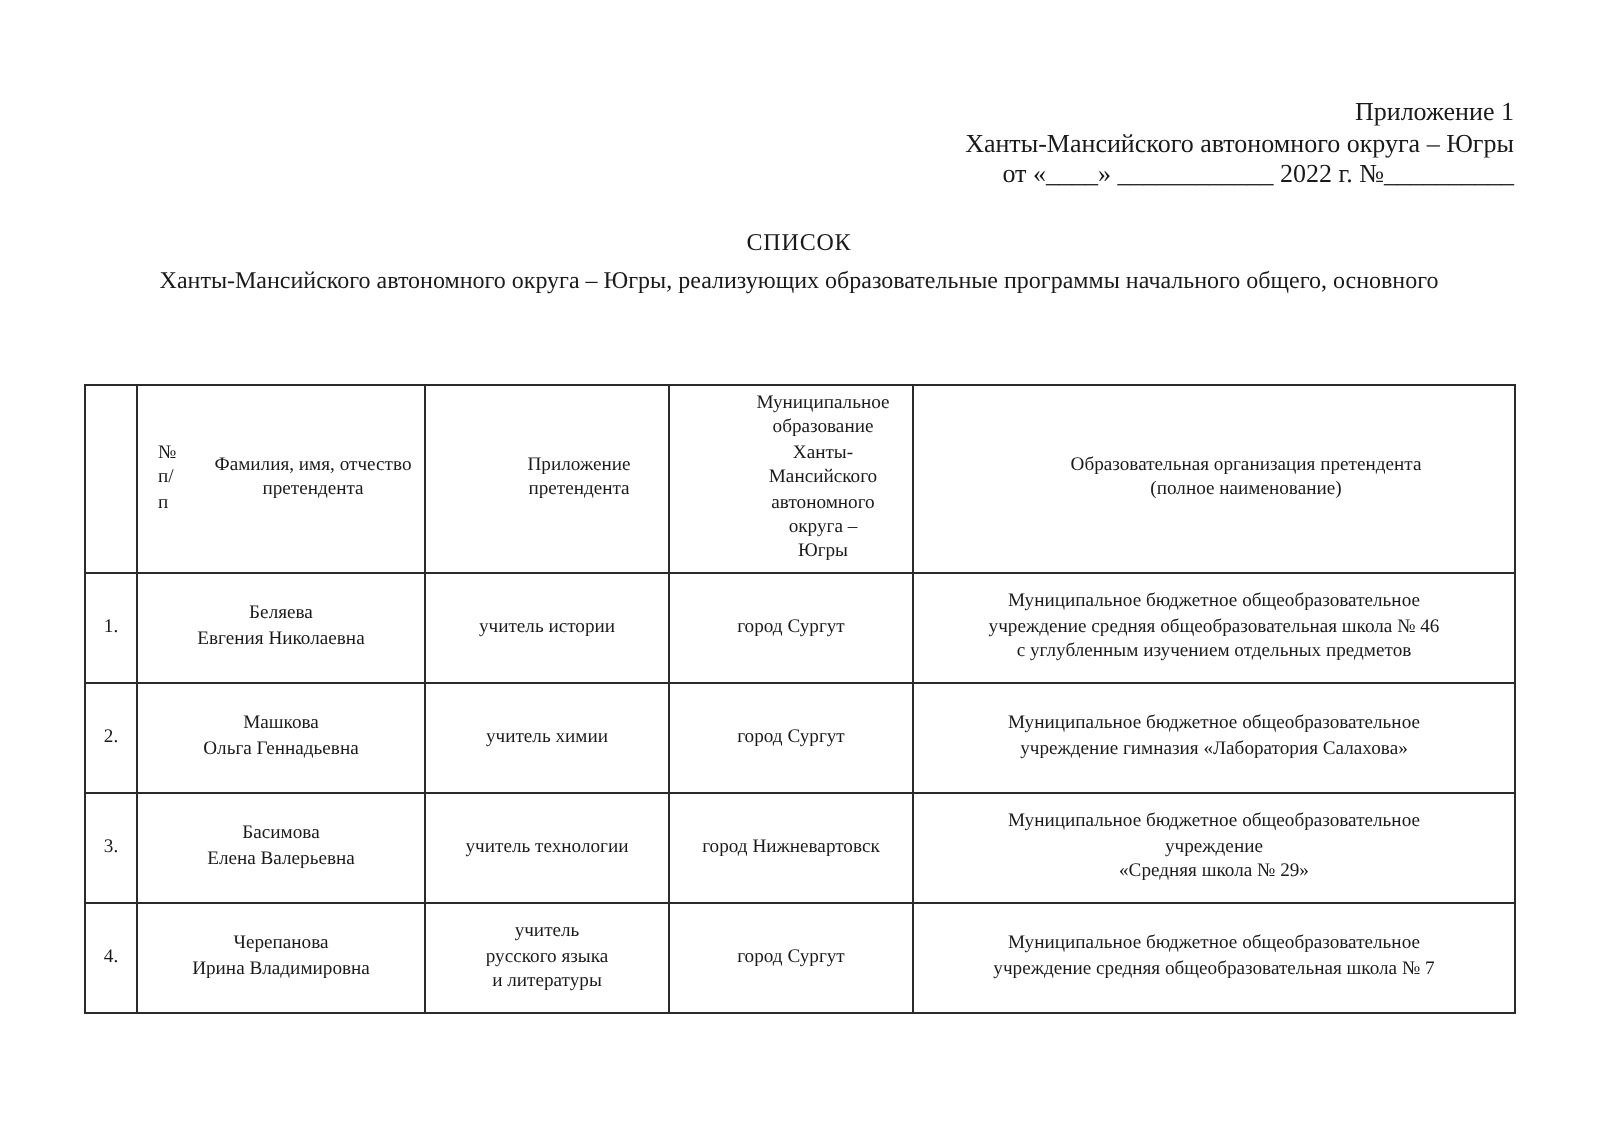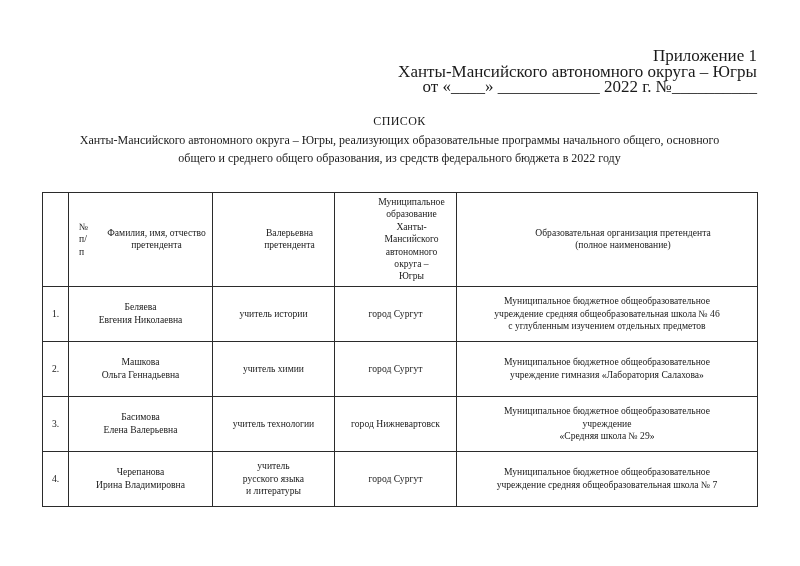--- a/index.html
+++ b/index.html
@@ -20,21 +20,21 @@
     height: 566px;
     box-sizing: border-box;
   }
 
   
   .appendix {
     position: absolute;
     top: 48px;
     right: 43px;
     text-align: right;
-    font-size: 17px;
+    font-size: 13px;
     line-height: 15.5px;
     white-space: nowrap;
   }
   .appendix div {
     margin: 0;
   }
 
   
   .title-block {
     position: absolute;
@@ -95,36 +95,35 @@
 
   <div class="appendix">
     <div>Приложение 1</div>
     <div>Ханты-Мансийского автономного округа – Югры</div>
     <div>от «____» ____________ 2022 г. №__________</div>
   </div>
 
   <div class="title-block">
     <div class="title-main">СПИСОК</div>
     <div>Ханты-Мансийского автономного округа – Югры, реализующих образовательные программы начального общего, основного</div>
-    <div>общего и среднего общего образования, из средств федерального бюджета в 2022 году</div>
   </div>
 
   <table class="doc-table">
     <colgroup>
       <col class="col-num">
       <col class="col-fio">
       <col class="col-post">
       <col class="col-mun">
       <col class="col-org">
     </colgroup>
     <thead>
       <tr>
         <td><span>№</span><br><span>п/п</span></td>
         <td>Фамилия, имя, отчество<br>претендента</td>
-        <td>Валерьевна претендента</td>
+        <td>Приложение претендента</td>
         <td>Муниципальное<br>образование<br>Ханты-Мансийского<br>автономного округа –<br>Югры</td>
         <td>Образовательная организация претендента<br>(полное наименование)</td>
       </tr>
     </thead>
     <tbody>
       <tr class="row-h1">
         <td class="cell-num">1.</td>
         <td>Беляева<br>Евгения Николаевна</td>
         <td>учитель истории</td>
         <td>город Сургут</td>

